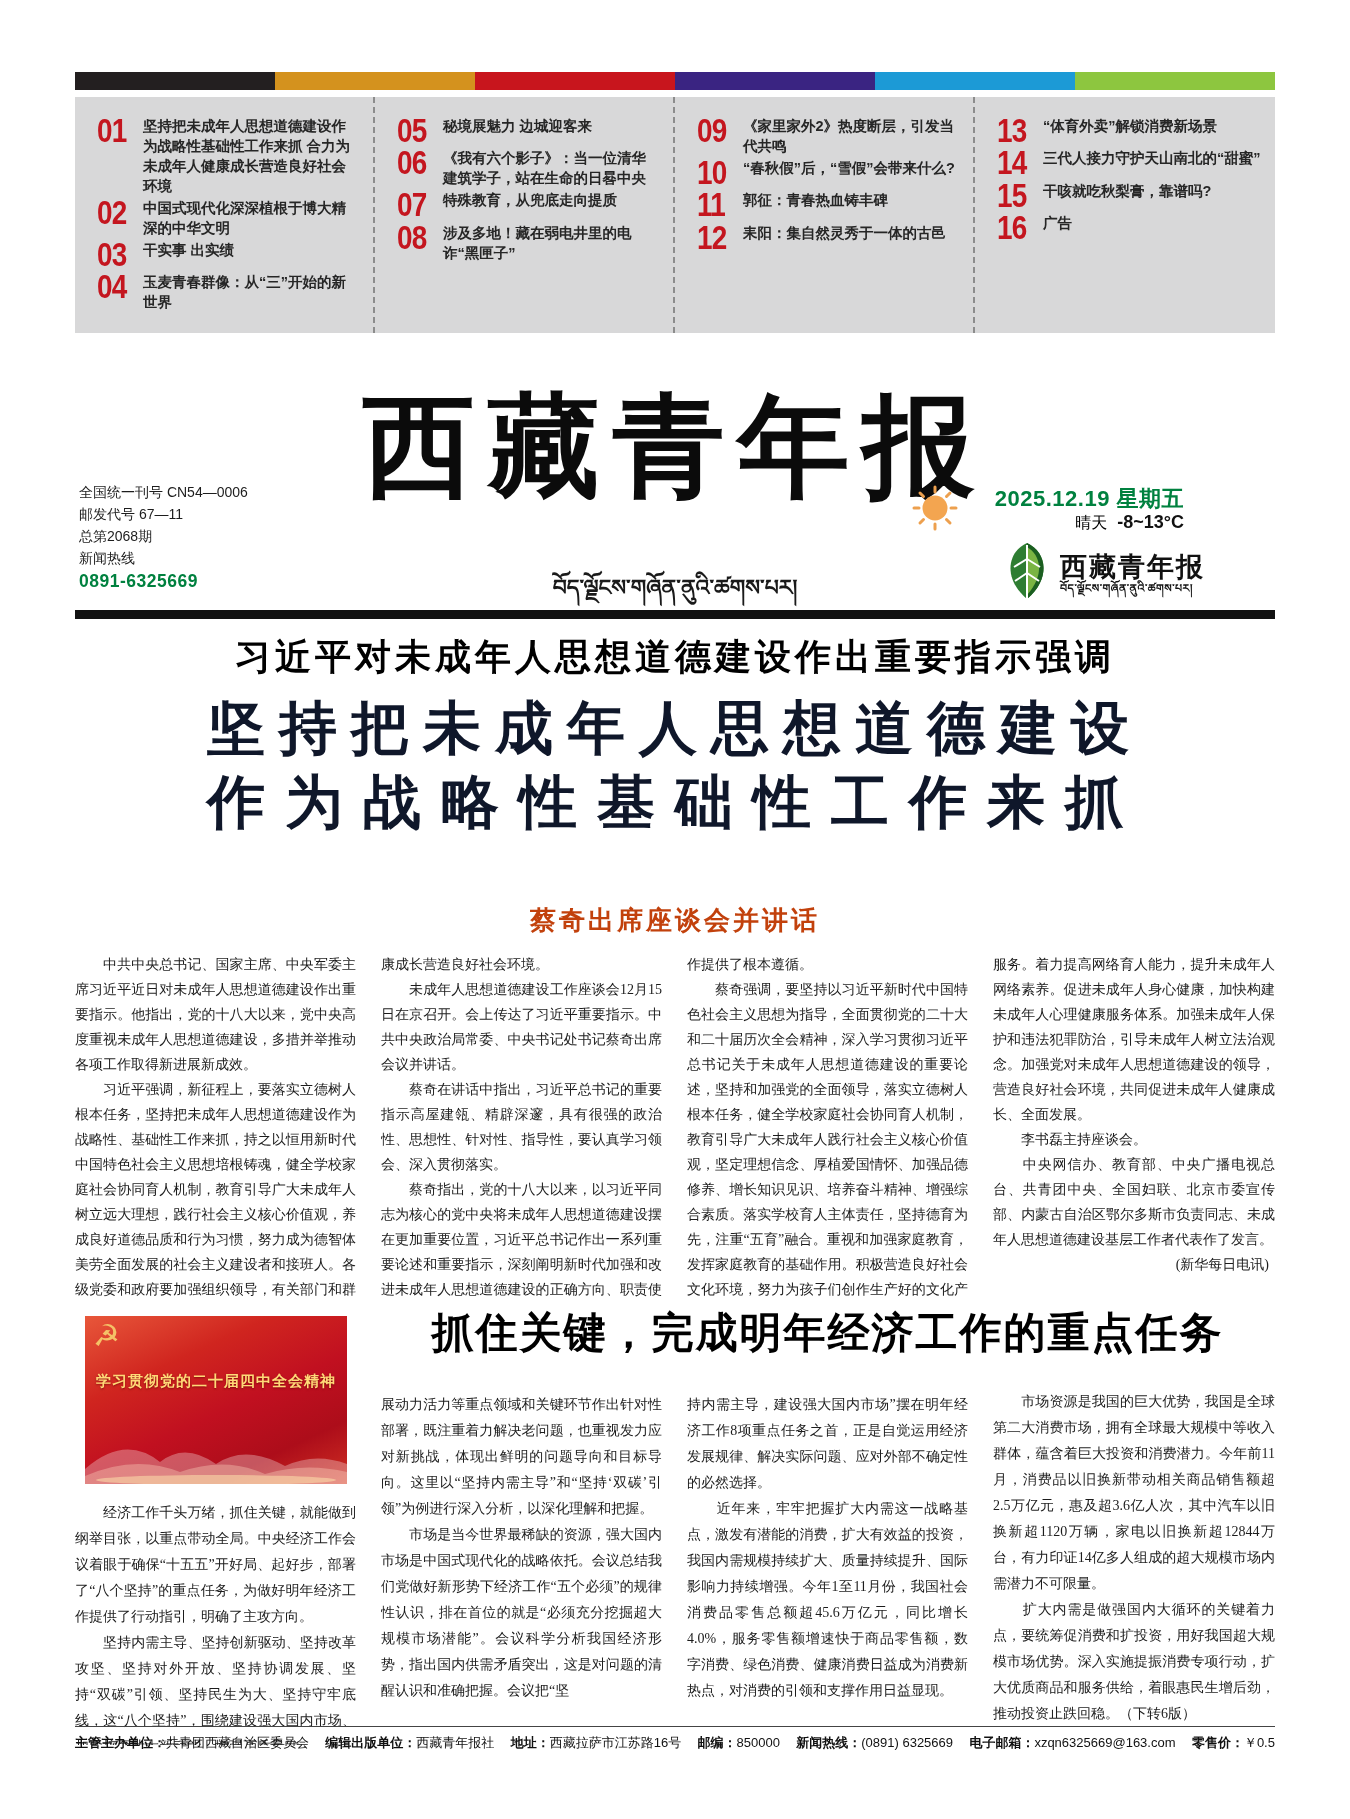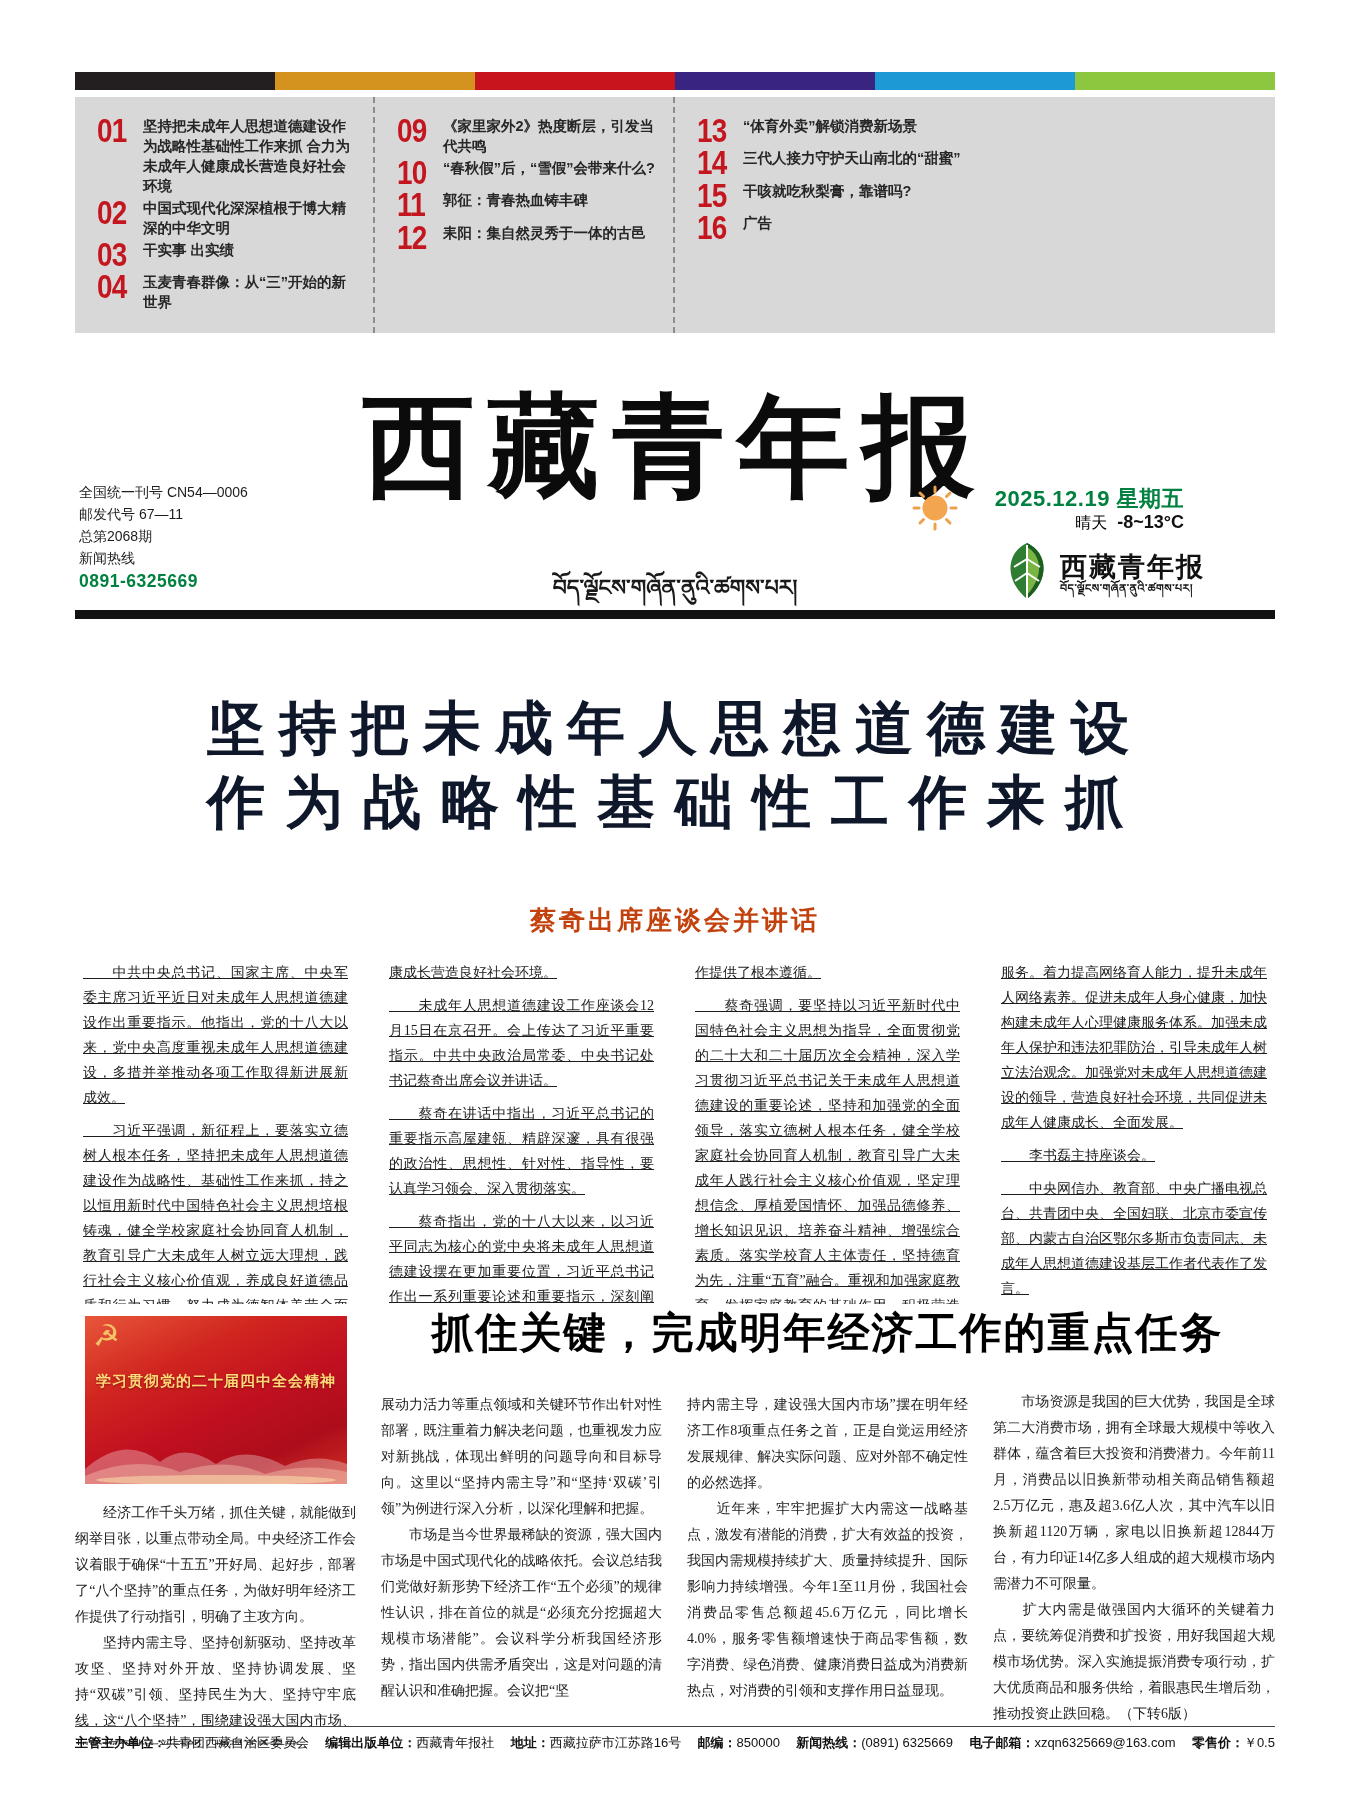--- a/index.html
+++ b/index.html
@@ -43,21 +43,21 @@
       font-weight:900;white-space:nowrap;}
   .hl1{top:690px;font-size:58px;letter-spacing:14px;}
   .hl2{top:764px;font-size:58px;letter-spacing:20px;}
   .hl3{top:829px;font-size:52px;letter-spacing:4px;}
   .subhead{position:absolute;left:75px;top:903px;width:1200px;text-align:center;margin:0;
            font-size:26px;font-weight:800;letter-spacing:3px;color:#c2410c;}
   
   .lead-body{position:absolute;left:75px;top:952px;width:1200px;height:352px;overflow:hidden;}
   .bodycol{position:absolute;top:0;width:281px;height:100%;overflow:hidden;
            font-family:"Liberation Serif",serif;font-size:14px;line-height:25px;text-align:justify;color:#1c1c1c;}
-  .bodycol p{margin:8px;text-decoration:underline;}
+  .bodycol p{margin:0;}
   .bodycol p.credit{text-align:right;padding-right:6px;}
   .c1{left:0;} .c2{left:306px;} .c3{left:612px;} .c4{left:918px;width:282px;}
   
   .economy{position:absolute;left:75px;top:1305px;width:1200px;height:445px;}
   .promo{position:absolute;left:10px;top:11px;width:262px;height:168px;overflow:hidden;
          background:linear-gradient(155deg,#e8573a 0%,#d0251f 30%,#c11020 55%,#ad0d1a 78%,#cf2f22 100%);}
   .promo .emblem{position:absolute;left:8px;top:2px;font-size:30px;color:#f6c96a;opacity:.95;}
   .promo .ptext{position:absolute;left:0;top:56px;width:100%;text-align:center;
                 font-size:15px;font-weight:800;letter-spacing:1px;color:#ffd977;
                 text-shadow:0 1px 2px rgba(90,0,0,.6);}
@@ -101,20 +101,38 @@
           <span class="index-num">02</span>
           <span class="index-txt">中国式现代化深深植根于博大精深的中华文明</span>
         </div>
         <div class="index-item">
           <span class="index-num">03</span>
           <span class="index-txt">干实事 出实绩</span>
         </div>
         <div class="index-item">
           <span class="index-num">04</span>
           <span class="index-txt">玉麦青春群像：从“三”开始的新世界</span>
+        </div>
+      </div>
+    <div class="index-col dashed">
+        <div class="index-item">
+          <span class="index-num">05</span>
+          <span class="index-txt">秘境展魅力 边城迎客来</span>
+        </div>
+        <div class="index-item">
+          <span class="index-num">06</span>
+          <span class="index-txt">《我有六个影子》：当一位清华建筑学子，站在生命的日晷中央</span>
+        </div>
+        <div class="index-item">
+          <span class="index-num">07</span>
+          <span class="index-txt">特殊教育，从兜底走向提质</span>
+        </div>
+        <div class="index-item">
+          <span class="index-num">08</span>
+          <span class="index-txt">涉及多地！藏在弱电井里的电诈“黑匣子”</span>
         </div>
       </div>
     <div class="index-col dashed">
         <div class="index-item">
           <span class="index-num">09</span>
           <span class="index-txt">《家里家外2》热度断层，引发当代共鸣</span>
         </div>
         <div class="index-item">
           <span class="index-num">10</span>
           <span class="index-txt">“春秋假”后，“雪假”会带来什么?</span>
@@ -199,20 +217,21 @@
       </svg>
     </span>
     <div class="logotext">
       <div class="logoname">西藏青年报</div>
       <div class="logotib">བོད་ལྗོངས་གཞོན་ནུའི་ཚགས་པར།</div>
     </div>
   </div>
 
   <div class="black-rule"></div>
 
+  <p class="kicker">习近平对未成年人思想道德建设作出重要指示强调</p>
   <p class="hl hl1">坚持把未成年人思想道德建设</p>
   <p class="hl hl2">作为战略性基础性工作来抓</p>
   <p class="subhead">蔡奇出席座谈会并讲话</p>
 
   <div class="lead-body">
     <div class="bodycol c1">
         <p>　　中共中央总书记、国家主席、中央军委主席习近平近日对未成年人思想道德建设作出重要指示。他指出，党的十八大以来，党中央高度重视未成年人思想道德建设，多措并举推动各项工作取得新进展新成效。</p>
         <p>　　习近平强调，新征程上，要落实立德树人根本任务，坚持把未成年人思想道德建设作为战略性、基础性工作来抓，持之以恒用新时代中国特色社会主义思想培根铸魂，健全学校家庭社会协同育人机制，教育引导广大未成年人树立远大理想，践行社会主义核心价值观，养成良好道德品质和行为习惯，努力成为德智体美劳全面发展的社会主义建设者和接班人。各级党委和政府要加强组织领导，有关部门和群团组织要认真履职尽责，合力为未成年人健</p>
       </div>
     <div class="bodycol c2">

